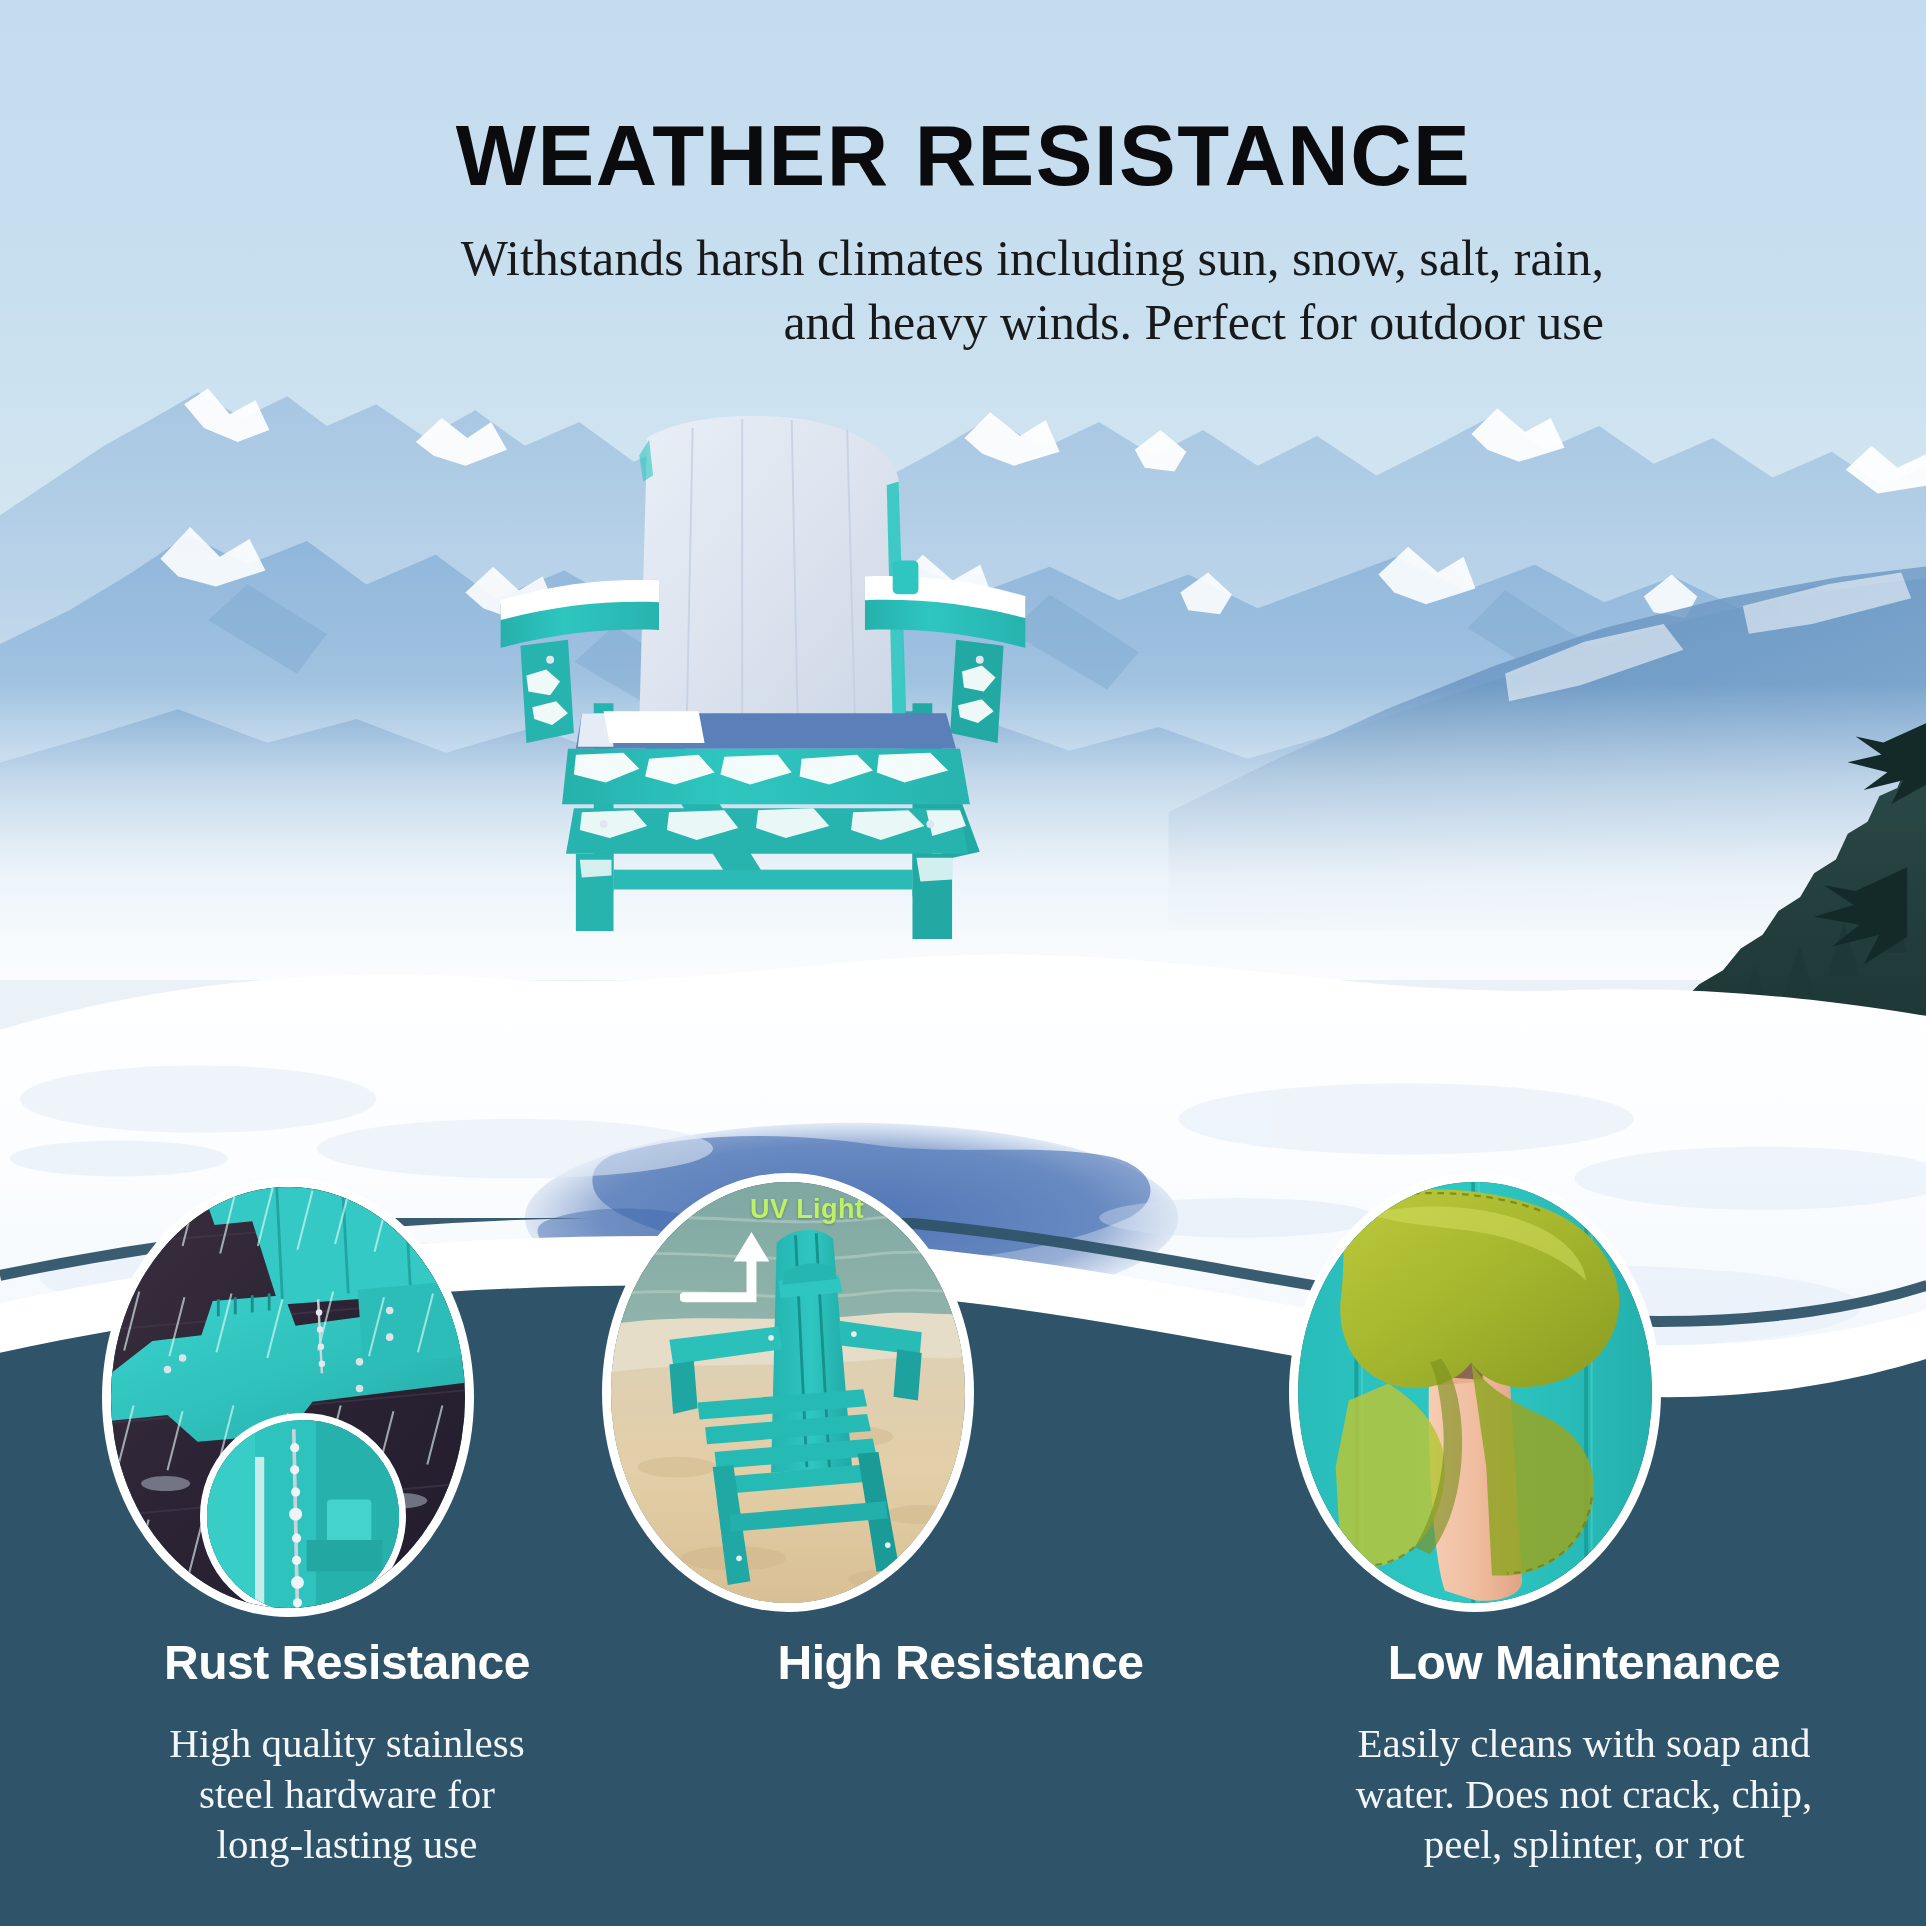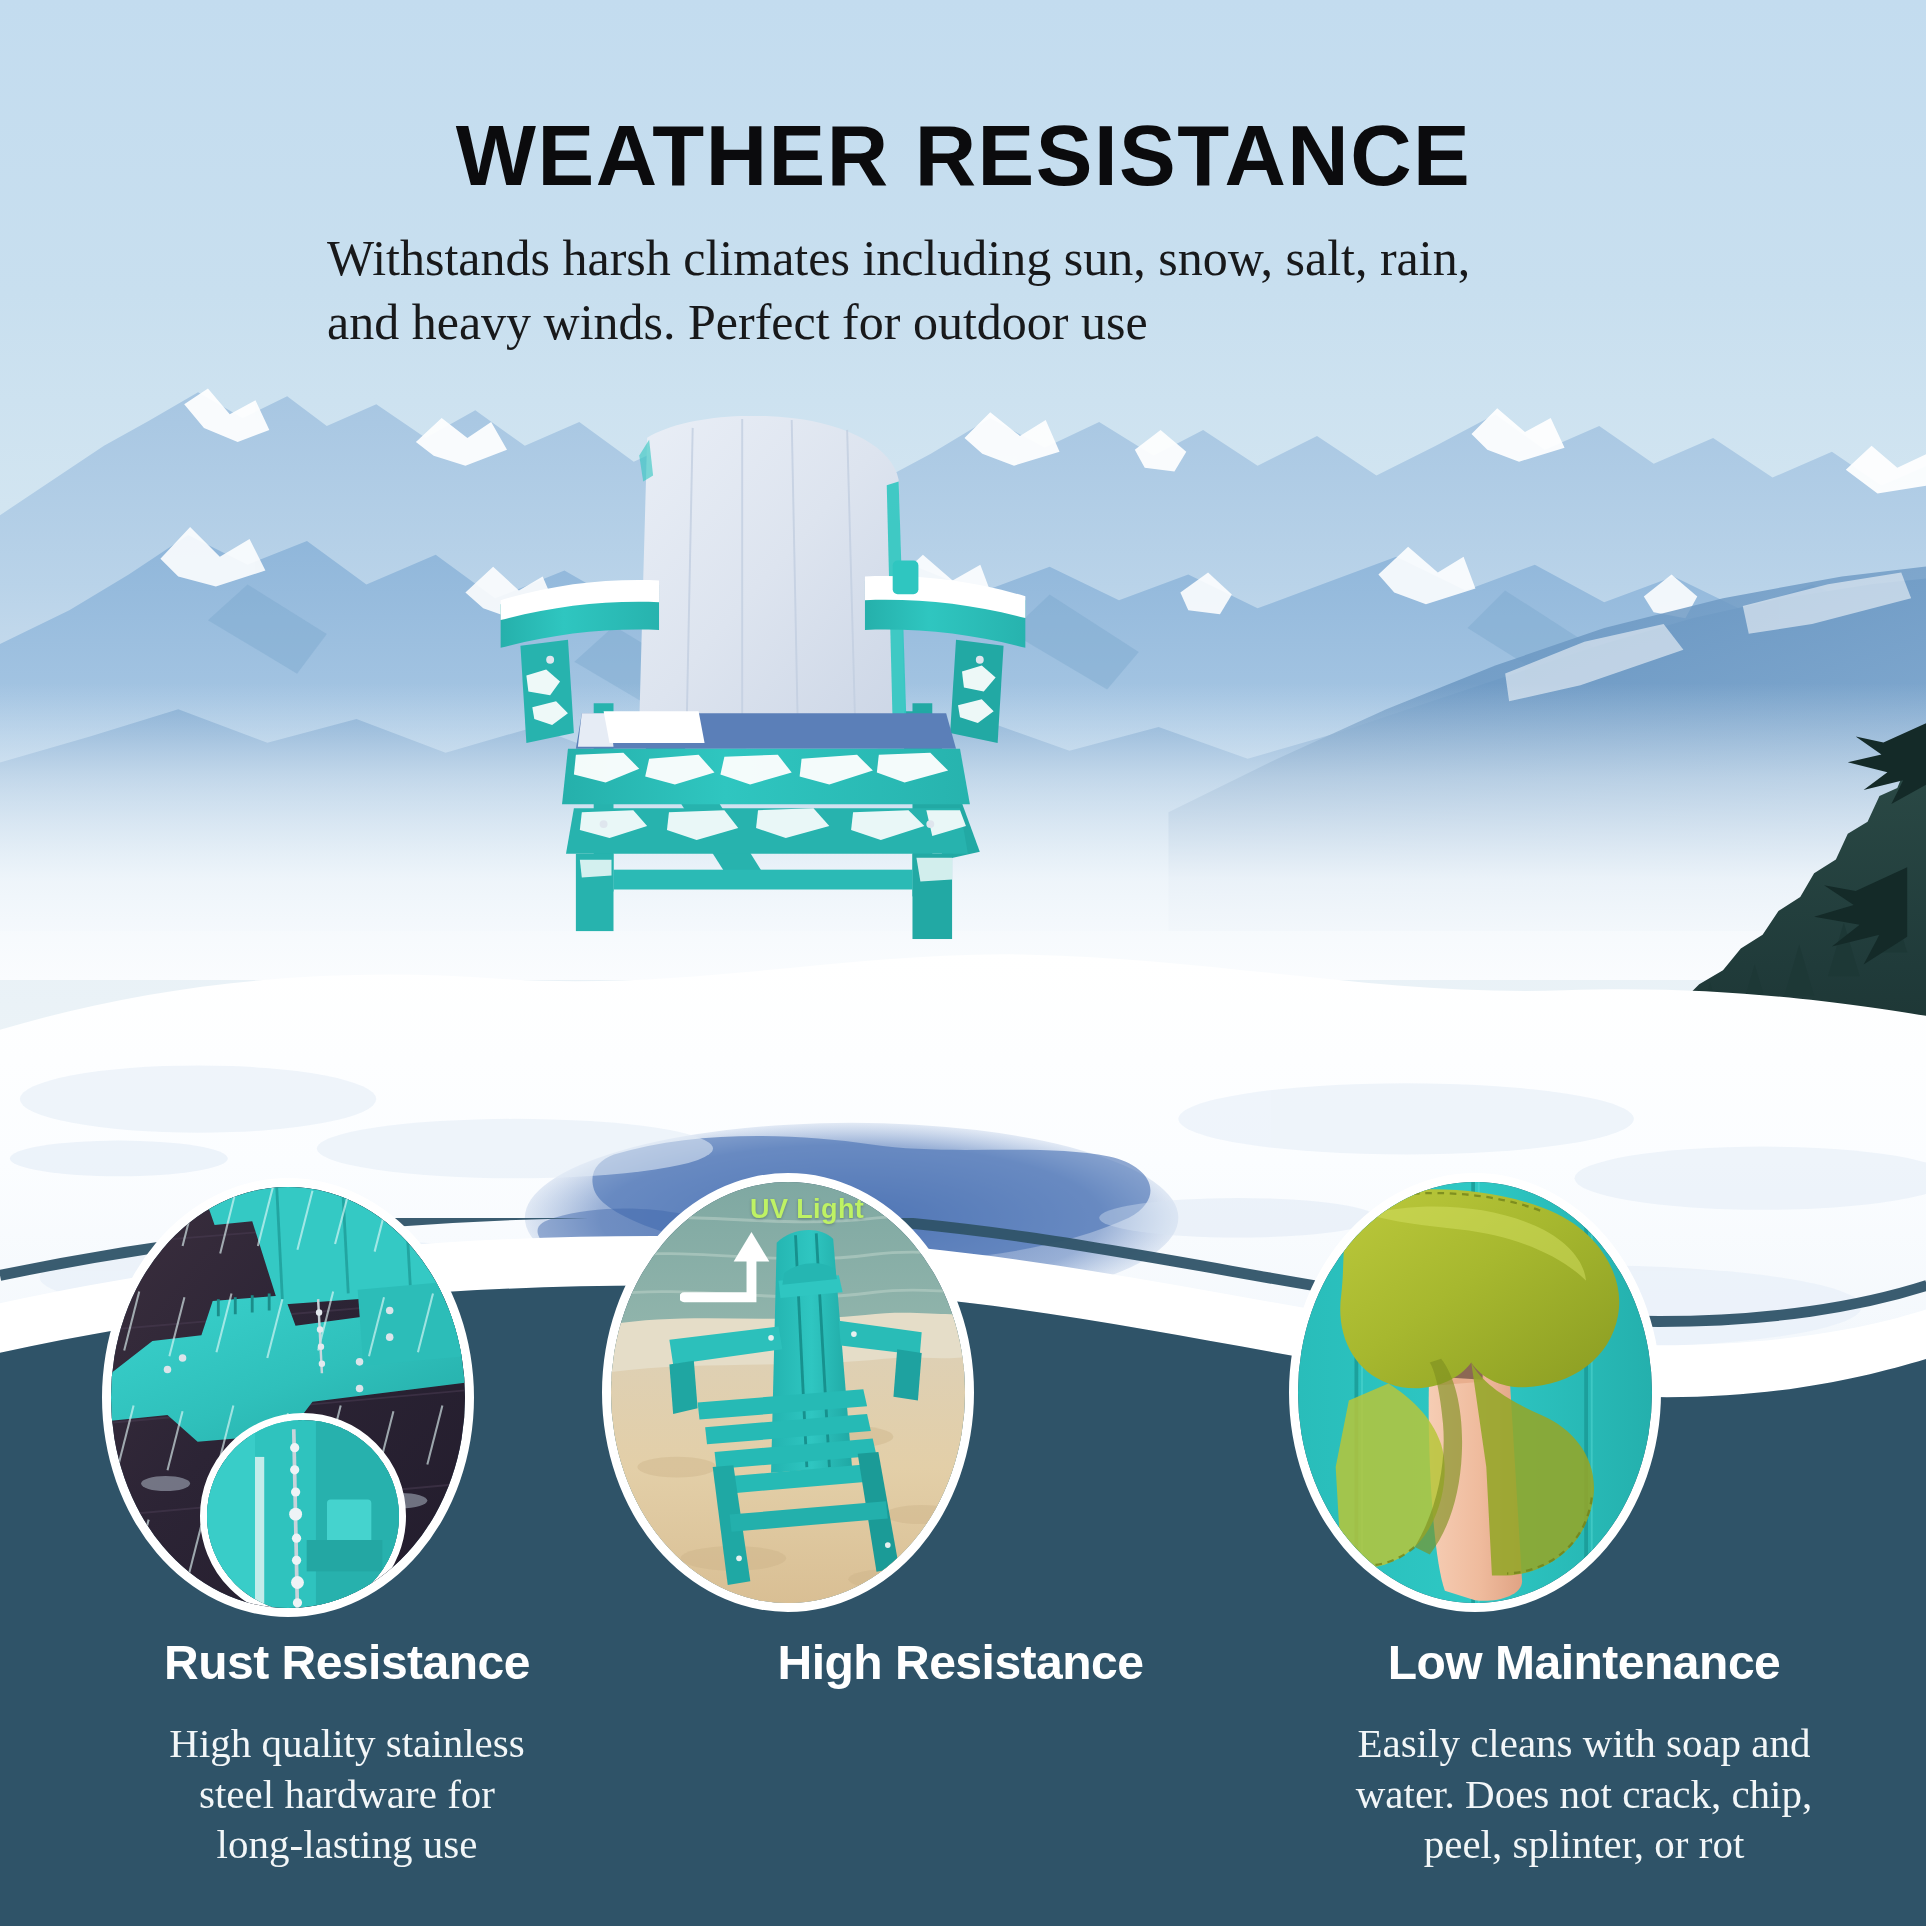--- a/index.html
+++ b/index.html
@@ -92,21 +92,21 @@
     font-size: 85px;
     letter-spacing: 1.5px;
     color: #0b0b0d;
     line-height: 1;
     margin-top: 36px;
   }
   .hdr-sub {
     position: absolute;
     left: 327px; top: 226px;
     width: 1277px;
-    text-align: left;
+    text-align: right;
     font-family: "Liberation Serif", serif;
     font-size: 50px;
     line-height: 1.28;
     color: #18191b;
   }
 
   
   .circle {
     position: absolute;
     width: 372px; height: 439px;

